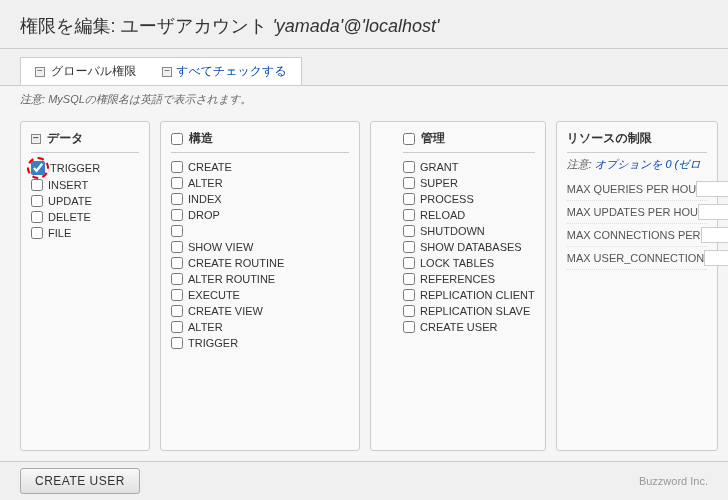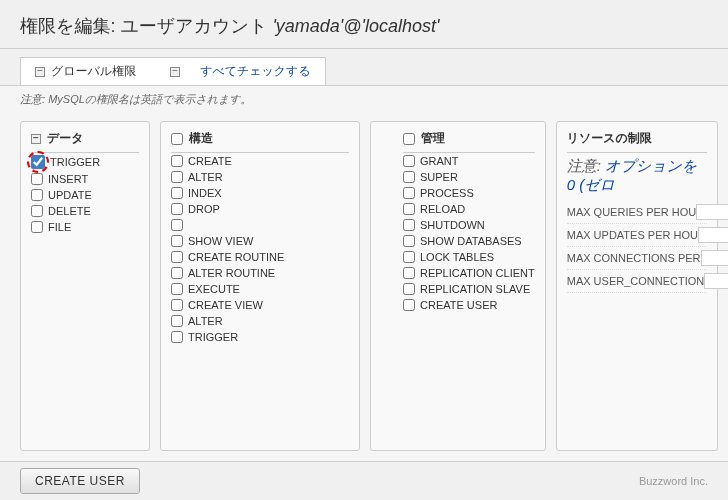--- a/index.html
+++ b/index.html
@@ -48,22 +48,22 @@
       cursor: pointer;
       display: flex;
       align-items: center;
       gap: 6px;
       font-size: 12px;
       color: #333;
     }
     .tab-item .check-all {
       display: flex;
       align-items: center;
-      gap: 20px;
-      margin-left: 28px;
+      gap: 4px;
+      margin-left: 20px;
     }
     .check-all-label {
       color: #0645ad;
       cursor: pointer;
       font-size: 12px;
     }
     .main-content {
       background: #f5f5f5;
       flex: 1;
       overflow: hidden;
@@ -98,20 +98,21 @@
       min-width: 140px;
       display: flex;
       flex-direction: column;
     }
     .priv-section-header {
       display: flex;
       align-items: center;
       gap: 6px;
       border-bottom: 1px solid #ccc;
       padding-bottom: 5px;
+      margin-bottom: 6px;
       font-weight: bold;
       font-size: 12px;
     }
     .priv-section-header .section-checkbox {
       width: 12px;
       height: 12px;
     }
     .priv-row {
       display: flex;
       align-items: center;
@@ -144,21 +145,21 @@
       flex: 1;
     }
     .resources-section .priv-section-header {
       font-weight: bold;
       border-bottom: 1px solid #ccc;
       padding-bottom: 5px;
       margin-bottom: 4px;
     }
     .resources-notice {
       color: #555;
-      font-size: 15px;
+      font-size: 11px;
       font-style: italic;
       margin-bottom: 6px;
     }
     .resources-notice em {
       color: #0645ad;
     }
     .resource-row {
       display: flex;
       align-items: center;
       justify-content: space-between;
@@ -377,20 +378,24 @@
           </div>
         <div class="priv-row">
             <input type="checkbox" id="cb_showdb" style="">
             <label for="cb_showdb">SHOW DATABASES</label>
           </div>
         <div class="priv-row">
             <input type="checkbox" id="cb_locktables" style="">
             <label for="cb_locktables">LOCK TABLES</label>
           </div>
         <div class="priv-row">
+            <input type="checkbox" id="cb_references" style="">
+            <label for="cb_references">REFERENCES</label>
+          </div>
+        <div class="priv-row">
             <input type="checkbox" id="cb_replclient" style="">
             <label for="cb_replclient">REPLICATION CLIENT</label>
           </div>
         <div class="priv-row">
             <input type="checkbox" id="cb_replslave" style="">
             <label for="cb_replslave">REPLICATION SLAVE</label>
           </div>
         <div class="priv-row">
             <input type="checkbox" id="cb_createuser" style="">
             <label for="cb_createuser">CREATE USER</label>

